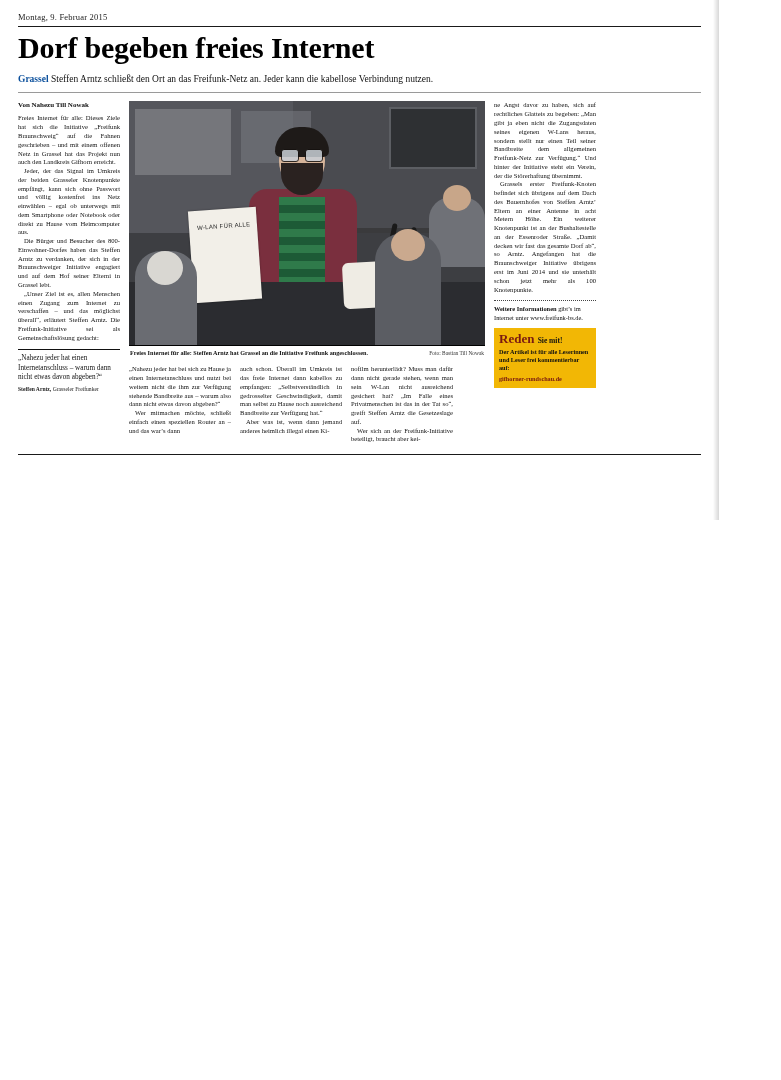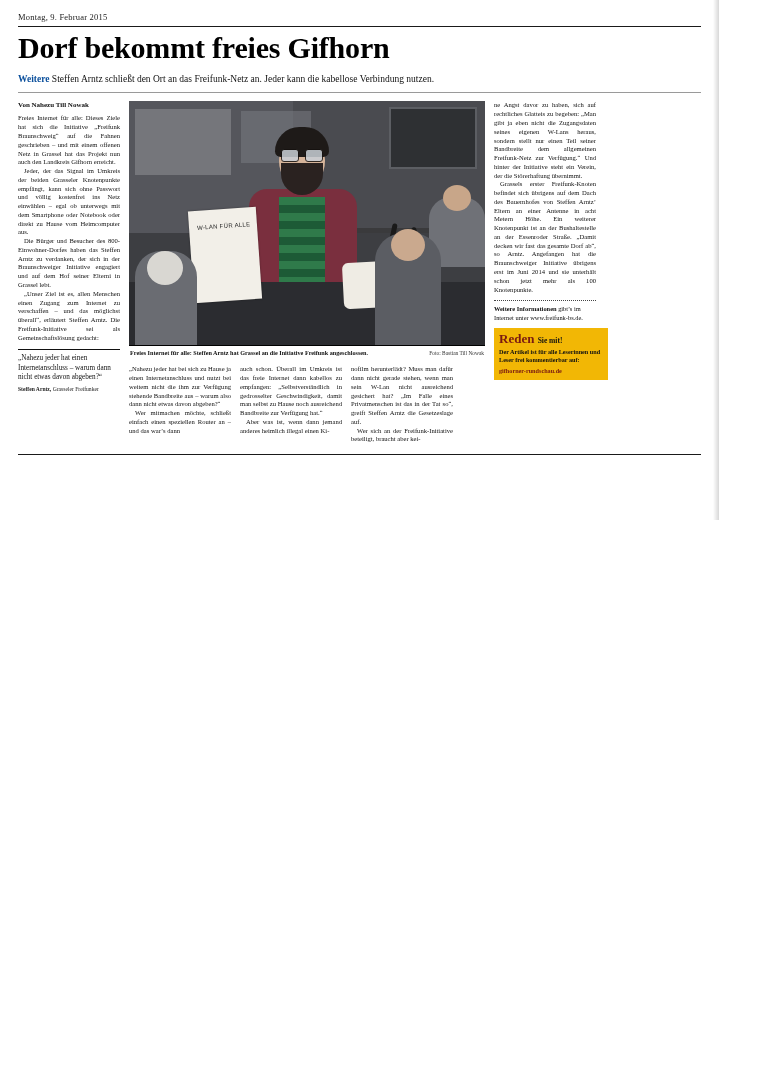--- a/index.html
+++ b/index.html
@@ -92,21 +92,21 @@
   .lowercols{display:flex;gap:9px;margin-top:8px;}
   .quotebox{margin-top:7px;}
   .quote-rule{border-top:1px solid #111;margin-bottom:4px;}
   .quote{
     font-size:7.2px;font-weight:normal;line-height:1.28;color:#111;
   }
   .quote-src{font-size:5.6px;color:#222;margin-top:4px;}
   .quote-src b{font-weight:bold;}
   .info-right{width:102px;}
   .redenbox{
-    width:114px;background:#f2b705;margin-top:6px;padding:4px 5px 6px 5px;box-sizing:border-box;
+    width:102px;background:#f2b705;margin-top:6px;padding:4px 5px 6px 5px;box-sizing:border-box;
   }
   .reden-title{
     font-family:"Liberation Serif",serif;font-weight:bold;font-size:13px;color:#7a1a12;line-height:1;
   }
   .reden-title span{font-size:7.5px;color:#111;font-weight:bold;}
   .reden-txt{font-size:6.2px;line-height:1.3;color:#111;margin-top:3px;font-weight:bold;}
   .reden-mail{font-size:6.2px;color:#7a1a12;font-weight:bold;margin-top:3px;}
   .dots{border-top:1px dotted #444;margin:6px 0 4px 0;}
   .weitere{font-size:6.4px;line-height:1.3;color:#111;}
   .weitere b{font-weight:bold;}
@@ -114,24 +114,24 @@
 </style>
 </head>
 <body>
 
 <div class="page">
   <div class="sheet">
 
     <div class="dateline">Montag, 9. Februar 2015</div>
     <div class="rule-top"></div>
 
-    <div class="headline">Dorf bekommt freies Gifhorn</div>
+    <div class="headline">Dorf begeben freies Internet</div>
 
     <div class="subline">
-      <span class="kicker">Weitere</span><span> Steffen Arntz schließt den Ort an das Freifunk-Netz an. Jeder kann die kabellose Verbindung nutzen.</span>
+      <span class="kicker">Grassel</span><span> Steffen Arntz schließt den Ort an das Freifunk-Netz an. Jeder kann die kabellose Verbindung nutzen.</span>
     </div>
 
     <div class="rule-thin"></div>
 
     <div class="columns">
 
       <div class="col">
         <div class="byline">Von Nahezu Till Nowak</div>
         <p class="body">Freies Internet für alle: Dieses Ziele hat sich die Initiative „Freifunk Braunschweig“ auf die Fahnen geschrieben – und mit einem offenen Netz in Grassel hat das Projekt nun auch den Landkreis Gifhorn erreicht.</p>
         <p class="body">Jeder, der das Signal im Umkreis der beiden Grasseler Knotenpunkte empfängt, kann sich ohne Passwort und völlig kostenfrei ins Netz einwählen – egal ob unterwegs mit dem Smartphone oder Notebook oder direkt zu Hause vom Heimcomputer aus.</p>

